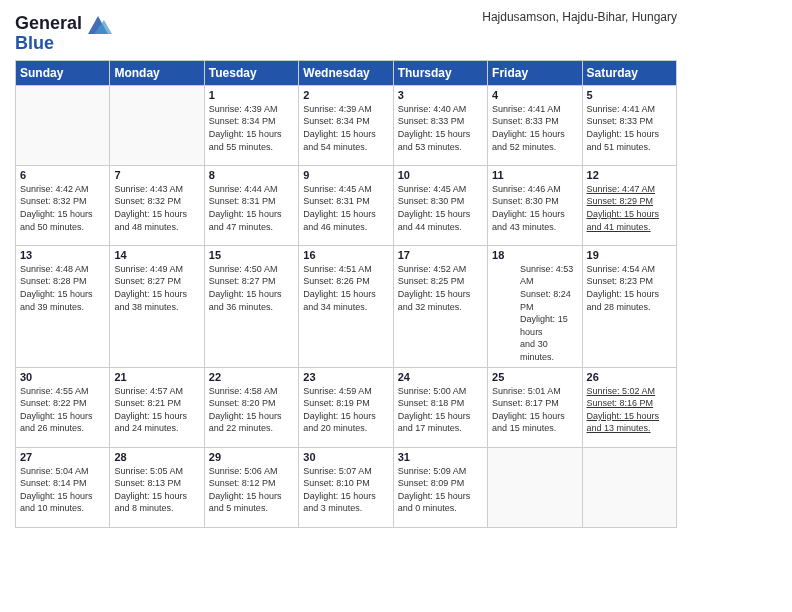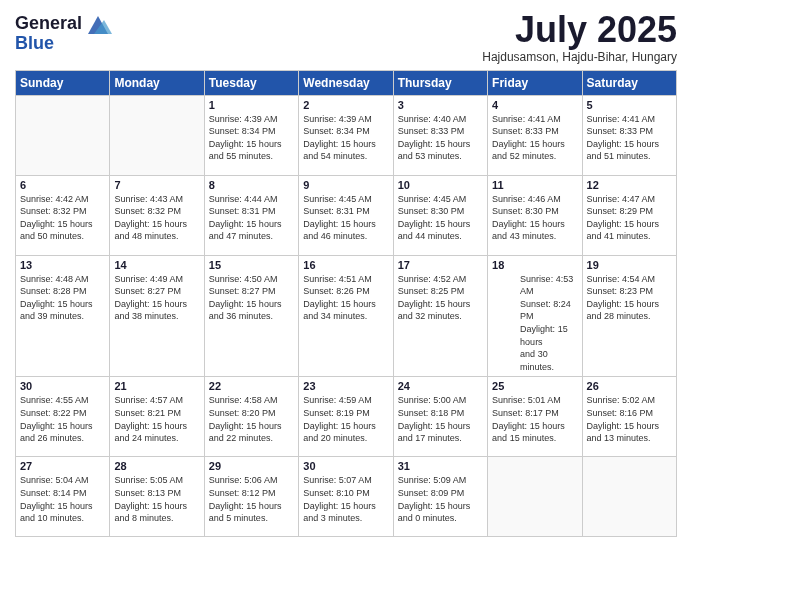--- a/index.html
+++ b/index.html
@@ -107,21 +107,20 @@
           <span class="logo-text logo-general">General</span>
           <svg class="logo-icon" viewBox="0 0 28 28" xmlns="http://www.w3.org/2000/svg">
             <polygon points="4,24 14,6 24,24" fill="#2255aa" opacity="0.85"></polygon>
             <polygon points="10,24 20,10 28,24" fill="#4499cc" opacity="0.7"></polygon>
           </svg>
         </div>
         <span class="logo-text logo-blue" style="margin-top:-4px;">Blue</span>
       </div>
     </div>
     <div class="title-block">
-      <div class="month-title">July 2025</div>
       <div class="location">Hajdusamson, Hajdu-Bihar, Hungary</div>
     </div>
   </div>
 
   <table class="calendar">
     <thead>
       <tr>
       <th>Sunday</th>
           <th>Monday</th>
           <th>Tuesday</th>
@@ -209,21 +208,21 @@
           </td>
           <td>
             <span class="day-num">11</span>
             <div class="day-info" style="white-space: pre-line;">Sunrise: 4:46 AM
 Sunset: 8:30 PM
 Daylight: 15 hours
 and 43 minutes.</div>
           </td>
           <td>
             <span class="day-num">12</span>
-            <div class="day-info" style="white-space: pre-line;">Sunrise: 4:47 AM
+            <div class="day-info" style="white-space: pre-line; text-decoration: underline;">Sunrise: 4:47 AM
 Sunset: 8:29 PM
 Daylight: 15 hours
 and 41 minutes.</div>
           </td>
         </tr>
         <tr>
           <td>
             <span class="day-num">13</span>
             <div class="day-info" style="white-space: pre-line;">Sunrise: 4:48 AM
 Sunset: 8:28 PM
@@ -311,21 +310,21 @@
           </td>
           <td>
             <span class="day-num">25</span>
             <div class="day-info" style="white-space: pre-line;">Sunrise: 5:01 AM
 Sunset: 8:17 PM
 Daylight: 15 hours
 and 15 minutes.</div>
           </td>
           <td>
             <span class="day-num">26</span>
-            <div class="day-info" style="white-space: pre-line;">Sunrise: 5:02 AM
+            <div class="day-info" style="white-space: pre-line; text-decoration: underline;">Sunrise: 5:02 AM
 Sunset: 8:16 PM
 Daylight: 15 hours
 and 13 minutes.</div>
           </td>
         </tr>
         <tr>
           <td>
             <span class="day-num">27</span>
             <div class="day-info" style="white-space: pre-line;">Sunrise: 5:04 AM
 Sunset: 8:14 PM

